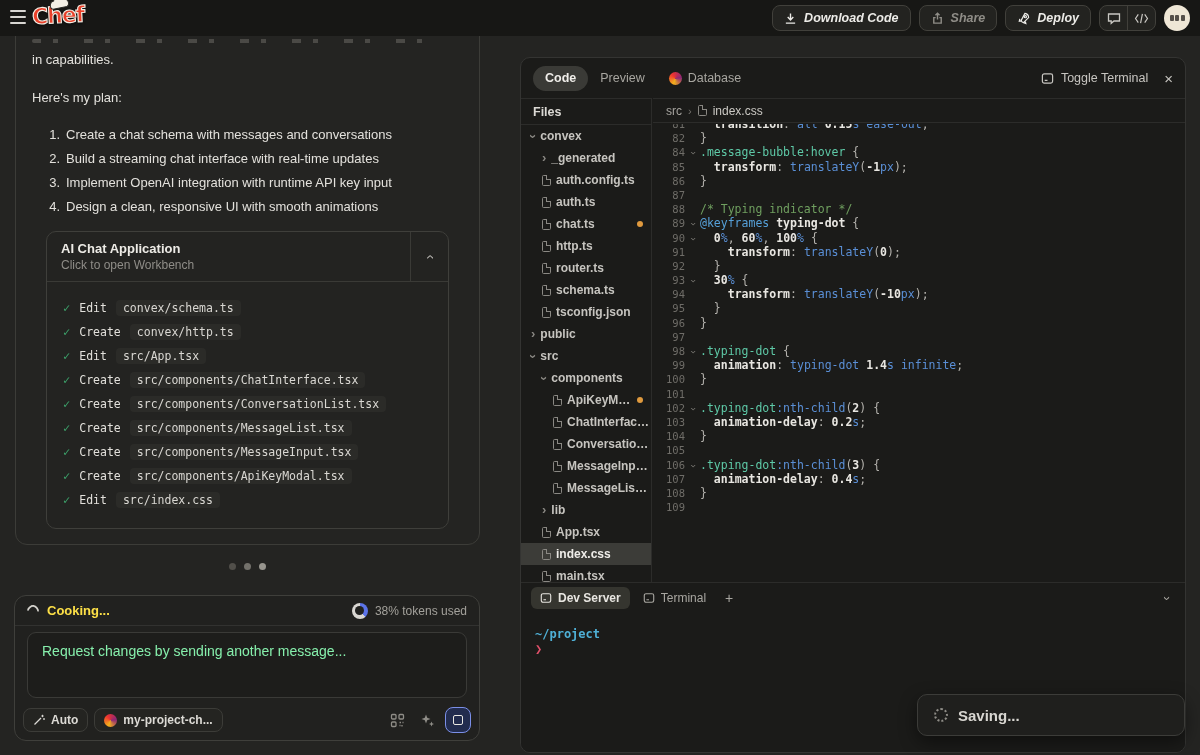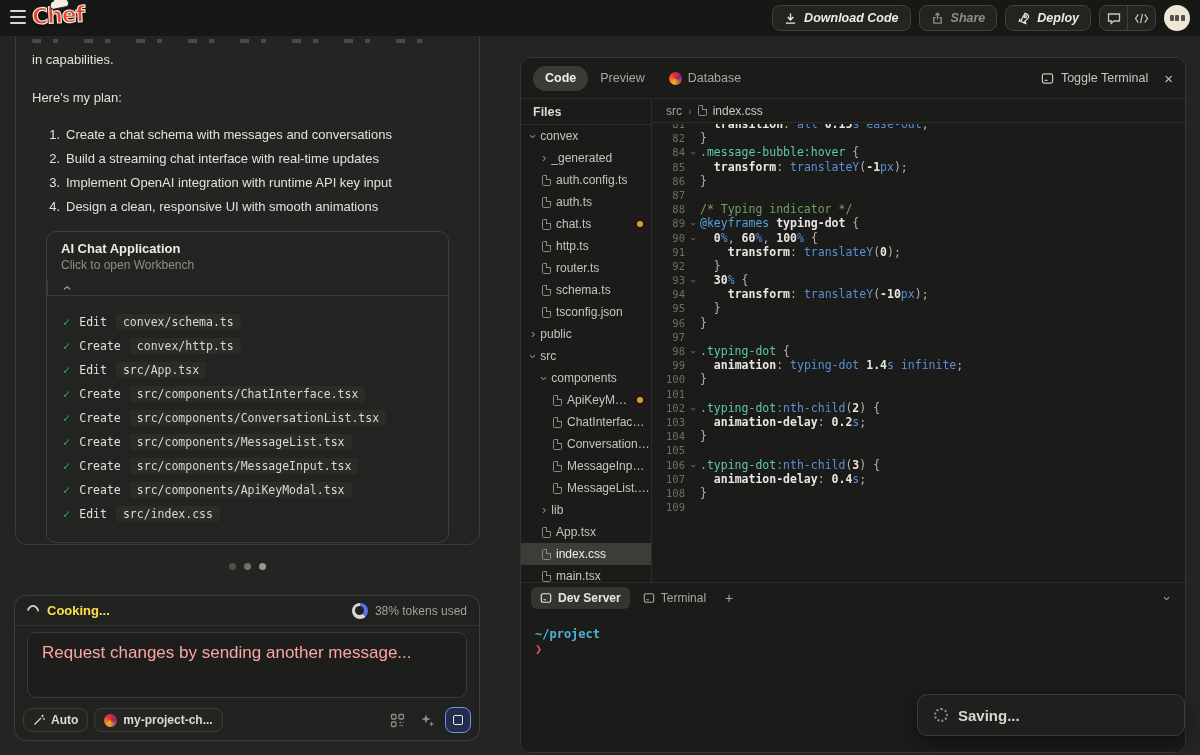--- a/index.html
+++ b/index.html
@@ -29,21 +29,21 @@
   
   .chat-col { position:absolute; left:14px; top:36px; width:467px; height:719px; }
   .msg-box { position:absolute; left:1px; right:1px; top:-44px; height:553px; border:1px solid #3c3c38; border-radius:12px; padding:0 16px; overflow:hidden; }
   .clip-strip { margin-top:46px; height:4px; width:92%; opacity:.55; background:repeating-linear-gradient(90deg,#6a6863 0 9px, transparent 9px 21px, #6a6863 21px 26px, transparent 26px 52px); border-radius:2px; }
   .msg-text { font-size:13px; line-height:18px; color:#e3e1dc; margin-top:8px; }
   .plan-head { margin-top:20px; }
   .plan-list { margin-top:16px; }
   .plan-item { display:flex; gap:6px; font-size:13px; color:#e3e1dc; line-height:24px; padding-left:12px; }
   .plan-num { width:16px; text-align:right; }
   .task-card { margin:12px 14px 0 14px; border:1px solid #3f3f3b; border-radius:10px; background:#232321; }
-  .task-card-head { display:flex; border-bottom:1px solid #3a3a36;flex-direction:column; }
+  .task-card-head { display:flex; border-bottom:1px solid #3a3a36; }
   .tch-main { flex:1; padding:9px 14px; cursor:pointer; }
   .tch-title { font-size:13px; font-weight:700; color:#edebe6; }
   .tch-sub { font-size:12px; color:#8f8d88; margin-top:2px; }
   .tch-toggle { width:38px; border-left:1px solid #3a3a36; display:flex; align-items:center; justify-content:center; color:#b8b6b1; cursor:pointer; }
   .chev-up { display:inline-block; transform:rotate(-90deg); font-size:14px; line-height:1; }
   .task-body { padding:14px 16px 16px 16px; }
   .task-row { display:flex; align-items:center; gap:9px; height:24px; font-family:"DejaVu Sans Mono", monospace; font-size:11.5px; }
   .task-check { color:#3da36b; font-size:12px; }
   .task-action { color:#e2e0db; }
   .task-file { background:#2b2b28; border-radius:4px; padding:1px 7px; color:#d9d7d2; }
@@ -54,41 +54,41 @@
   
   .composer { position:absolute; left:0; right:1px; top:559px; height:146px; border:1px solid #3f3f3b; border-radius:12px; background:#21211f; }
   .comp-head { height:30px; display:flex; align-items:center; padding:0 12px; border-bottom:1px solid #323230; }
   .cook-spin { width:12px; height:12px; border-radius:50%; border:2px solid #d3d1cc; border-left-color:transparent; border-bottom-color:transparent; transform:rotate(-40deg); margin-right:8px; }
   .cook-label { font-size:13px; font-weight:700; color:#fde047; }
   .comp-head .spacer { flex:1; }
   .tok-ring { width:16px; height:16px; border-radius:50%; background:conic-gradient(#5b73e8 0 137deg, #d9d7d2 137deg 360deg); position:relative; margin-right:7px; }
   .tok-ring::after { content:""; position:absolute; inset:3.5px; border-radius:50%; background:#21211f; }
   .tok-label { font-size:12px; color:#a3a19b; }
   .comp-input { margin:6px 12px 0 12px; height:66px; border:1px solid #3a3a37; border-radius:9px; background:#1d1d1b; padding:10px 14px; }
-  .comp-input .ph { font-size:17px; color:#fca5a5; }
+  .comp-input .ph { font-size:14px; color:#86efac; }
   .comp-controls { position:absolute; left:8px; right:8px; bottom:7px; height:26px; display:flex; align-items:center; gap:6px; }
   .pill { display:flex; align-items:center; gap:6px; height:24px; padding:0 9px; border:1px solid #3c3c38; border-radius:8px; background:#242421; font-size:12px; font-weight:700; color:#dcdad5; cursor:pointer; }
   .comp-controls .spacer { flex:1; }
   .icon-btn { width:24px; height:24px; display:flex; align-items:center; justify-content:center; color:#8f8d87; cursor:pointer; }
   .stop-btn { width:26px; height:26px; border-radius:8px; border:1.5px solid #7b8fe8; background:#222c4e; display:flex; align-items:center; justify-content:center; cursor:pointer; }
   .stop-btn i { width:10px; height:10px; border:1.5px solid #e9e7e2; border-radius:2px; }
   .convex-mini { width:13px; height:13px; border-radius:50%; background:conic-gradient(from 200deg, #f3b01c, #ee342f, #8d2676, #f3b01c); }
 
   
   .workbench { position:absolute; left:520px; top:57px; width:666px; height:696px; background:#1b1b19; border:1px solid #343432; border-radius:10px; overflow:hidden; }
   .wb-head { height:40px; display:flex; align-items:center; padding:0 12px; }
   .wb-tab { height:25px; display:flex; align-items:center; gap:6px; padding:0 12px; font-size:12.5px; color:#a8a6a0; border-radius:14px; cursor:pointer; }
   .wb-tab.active { background:#3a3a36; color:#f0eeea; font-weight:700; }
   .wb-head .spacer { flex:1; }
   .wb-ctl { display:flex; align-items:center; gap:7px; font-size:12.5px; color:#c7c5c0; cursor:pointer; }
   .wb-close { margin-left:16px; font-size:15px; color:#c7c5c0; cursor:pointer; }
 
   .files-panel { position:absolute; left:0; top:40px; width:131px; bottom:170px; border-right:1px solid #2c2c2a; border-top:1px solid #2c2c2a; }
   .files-head { height:26px; display:flex; align-items:center; padding:0 12px; font-size:12.5px; font-weight:700; color:#dbd9d4; border-bottom:1px solid #2c2c2a; }
-  .tree-row { height:22px; display:flex; align-items:center; gap:5px; font-size:12px; color:#c6c4bf; cursor:pointer; white-space:nowrap; overflow:hidden; }
+  .tree-row { height:22px; display:flex; align-items:center; gap:5px; font-size:12px; color:#c6c4bf; cursor:pointer; white-space:nowrap; overflow:hidden;font-weight:bold; }
   .tree-row.selected { background:#3c3c38; color:#efede9; }
   .chev { display:inline-block; color:#8a8883; font-size:13px; line-height:1; transform:translateY(-1px); }
   .chev.open { transform:rotate(90deg); }
   .ficon { width:9px; height:11px; border:1px solid #8a8883; border-radius:1.5px; position:relative; flex:0 0 auto; }
   .ficon::after { content:""; position:absolute; right:-1px; top:-1px; width:4px; height:4px; background:#1b1b19; border-left:1px solid #8a8883; border-bottom:1px solid #8a8883; }
   .tree-row.selected .ficon::after { background:#3c3c38; }
   .tree-label { overflow:hidden; text-overflow:ellipsis; }
   .moddot { width:6px; height:6px; border-radius:50%; background:#e09a3e; margin-left:auto; margin-right:8px; flex:0 0 auto; }
 
   .editor { position:absolute; left:132px; right:0; top:40px; bottom:170px; border-top:1px solid #2c2c2a; }

